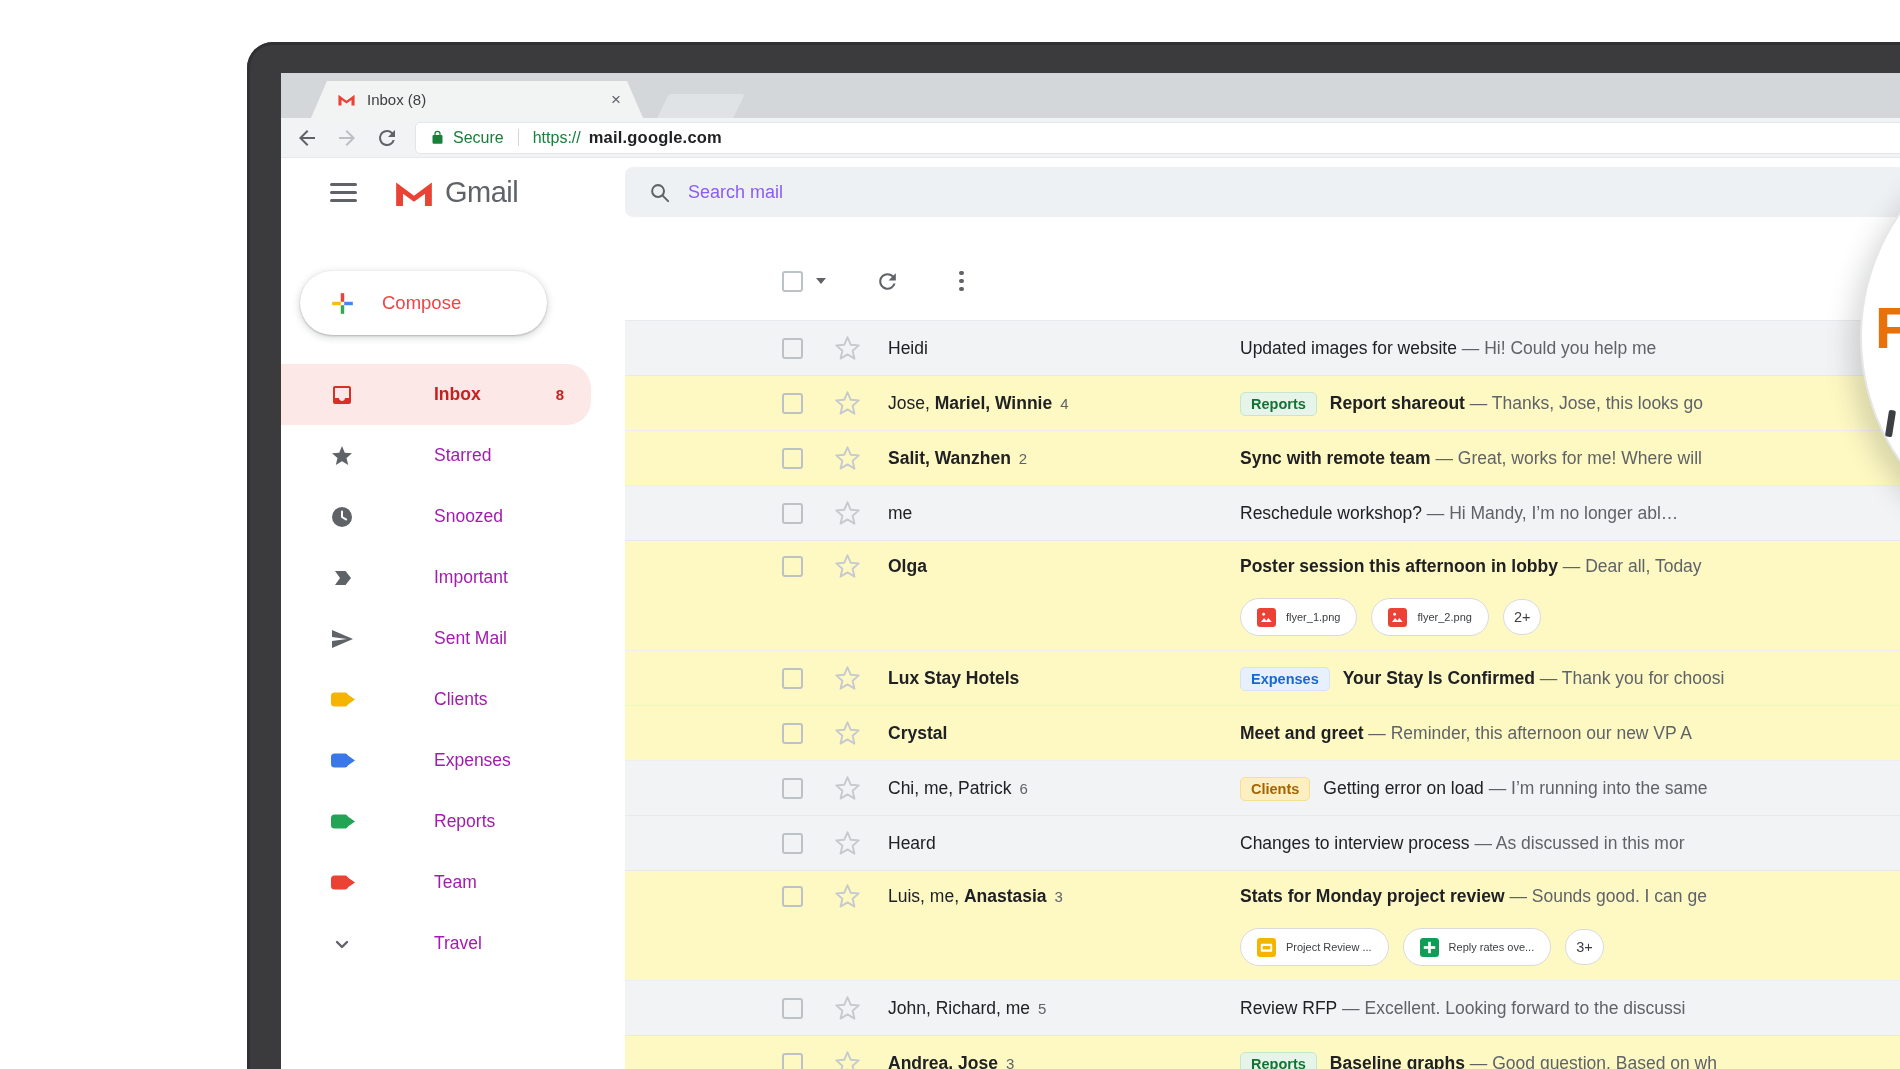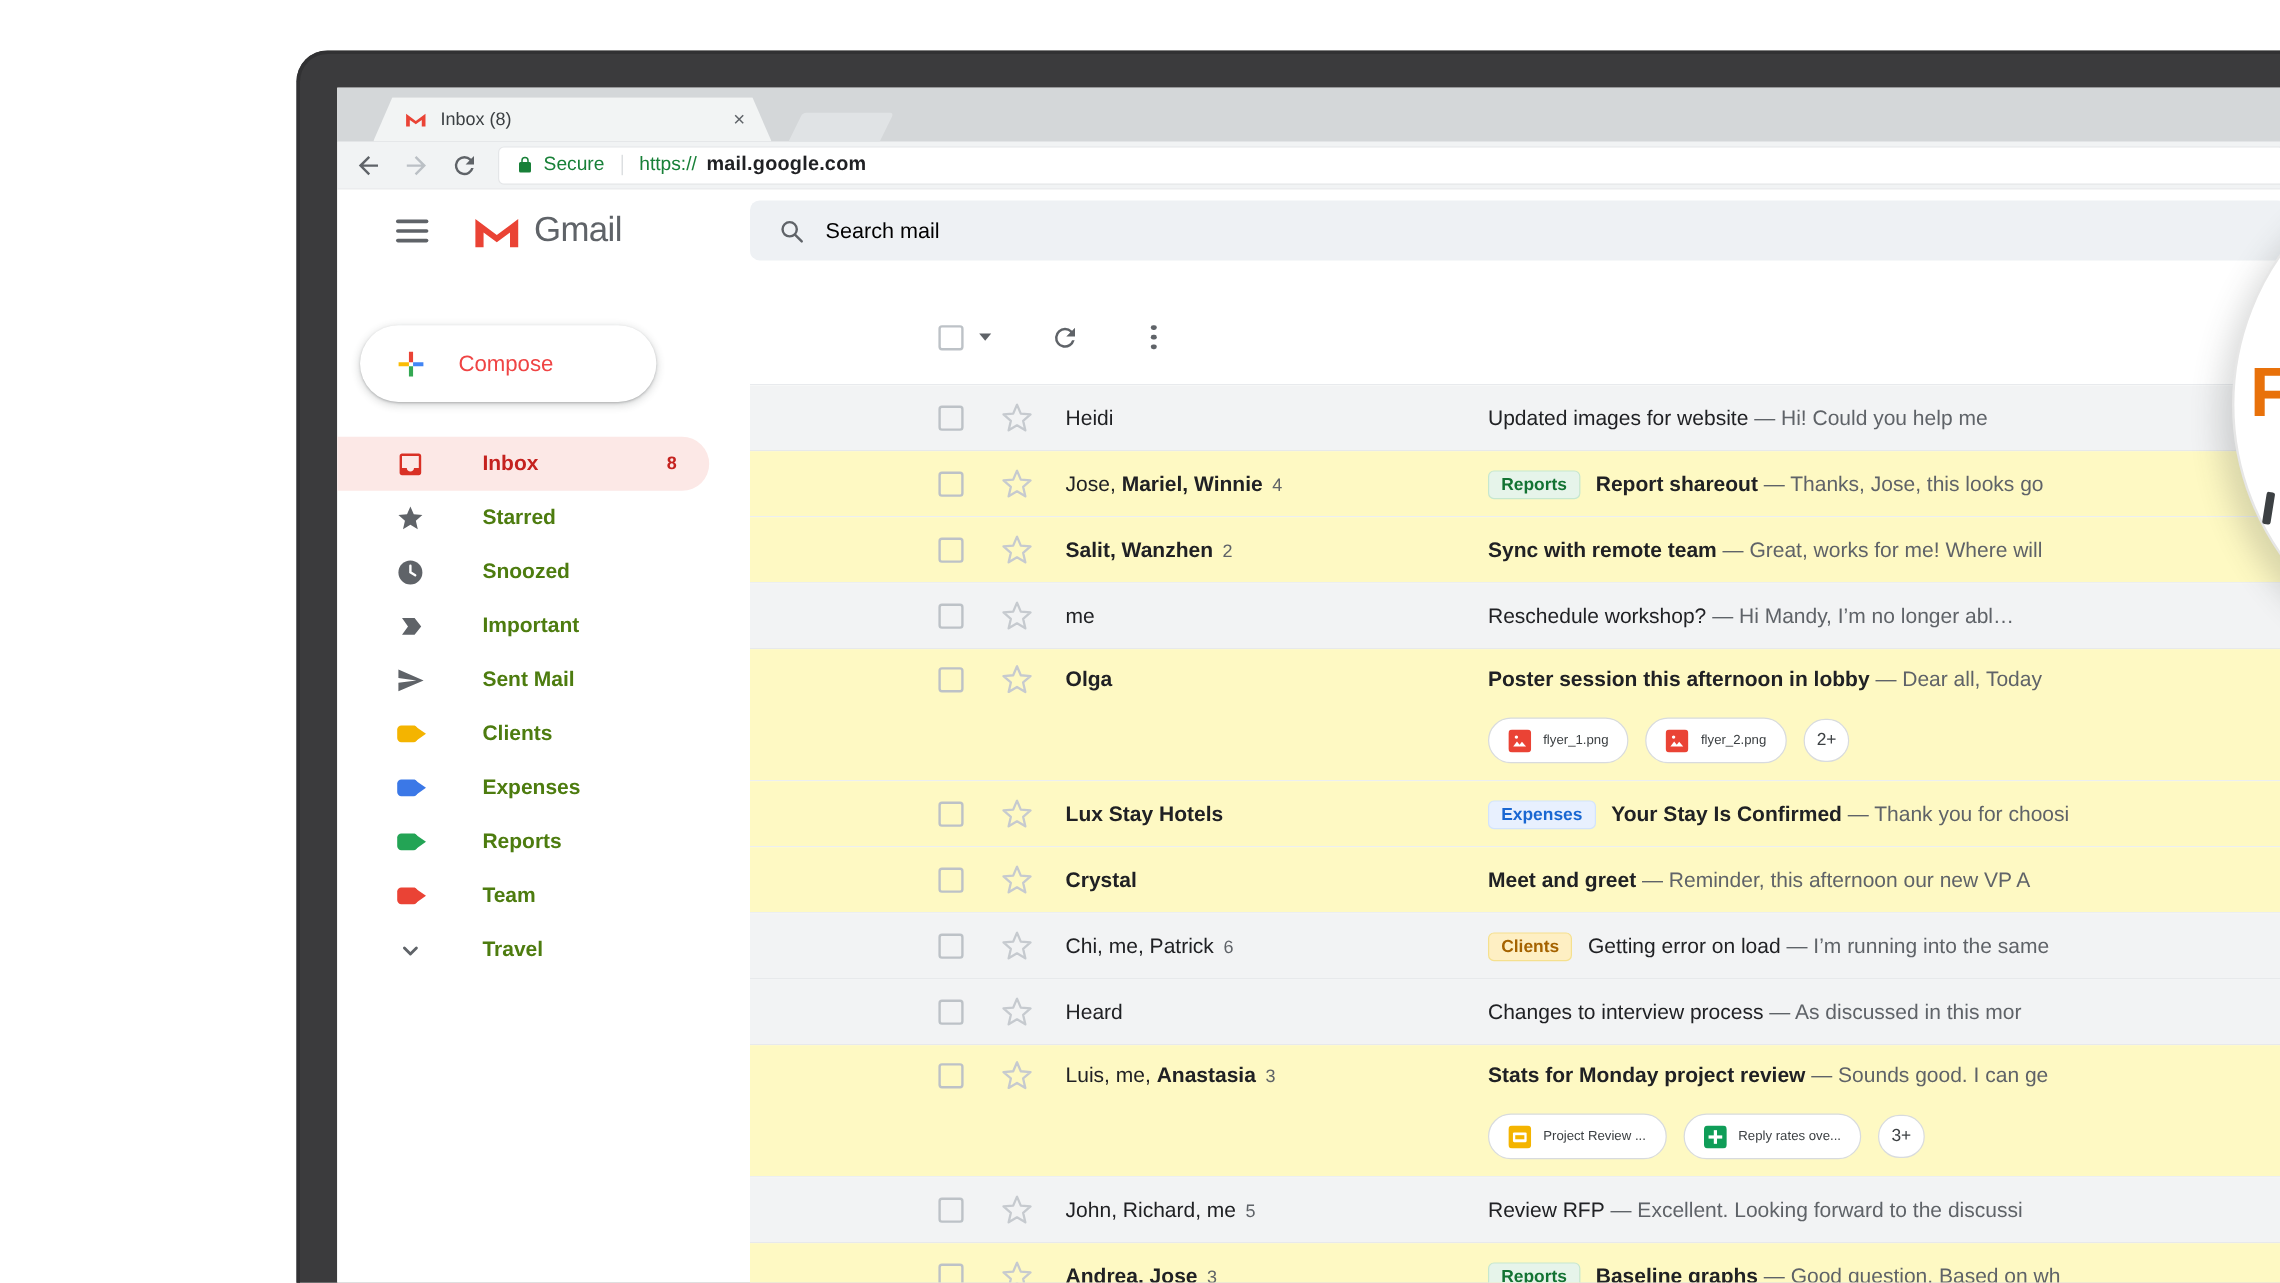--- a/index.html
+++ b/index.html
@@ -37,37 +37,37 @@
   
   .gheader{height:68px;background:#fff;position:relative;display:flex;align-items:center;flex:none;}
   .hamburger{margin-left:49px;display:flex;flex-direction:column;gap:5px;width:27px;}
   .hamburger i{height:3px;background:#5f6368;border-radius:1.5px;}
   .glogo{margin-left:36px;display:flex;align-items:center;gap:10px;}
   .glogo svg{width:42px;height:32px;}
   .glogo span{font-size:29px;color:#5f6368;letter-spacing:-.5px;}
   .searchbar{position:absolute;left:344px;right:-6px;top:9px;height:50px;background:#eef1f4;
              border-radius:8px;display:flex;align-items:center;padding-left:23px;gap:17px;}
   .searchbar svg{width:23px;height:23px;flex:none;}
-  .searchbar span{font-size:18px;color:#000000;}
+  .searchbar span{font-size:18px;color:#8b5cf6;}
 
   
   .mainarea{flex:1;display:flex;min-height:0;background:#fff;}
   .sidebar{width:344px;flex:none;padding-top:45px;box-sizing:border-box;}
   .compose{margin-left:19px;width:247px;height:64px;border-radius:32px;background:#fff;
            box-shadow:0 1px 2px rgba(60,64,67,.3),0 2px 6px 2px rgba(60,64,67,.15);
            display:flex;align-items:center;gap:24px;padding-left:27px;box-sizing:border-box;}
   .compose svg{width:31px;height:31px;flex:none;}
   .compose span{font-size:18.5px;font-weight:500;color:#ef4444;}
   .nav{margin-top:29px;}
-  .nav-item{width:310px;height:45px;display:flex;align-items:center;padding-left:49px;
-            box-sizing:border-box;border-radius:0 24px 24px 0;}
+  .nav-item{width:310px;height:61px;display:flex;align-items:center;padding-left:49px;
+            box-sizing:border-box;border-radius:0 24px 24px 0;gap:32px;}
   .nav-item .ic{width:27px;height:24px;flex:none;display:flex;align-items:center;}
   .nav-item .ic svg{width:24px;height:24px;}
   .nav-item .ic svg.tagic{width:27px;height:19px;}
-  .nav-item .lbl{margin-left:45px;font-size:17.5px;font-weight:700;color:#4d7c0f;white-space:nowrap;}
+  .nav-item .lbl{margin-left:45px;font-size:17.5px;font-weight:400;color:#a21caf;white-space:nowrap;}
   .nav-item .cnt{margin-left:auto;margin-right:27px;font-size:15px;font-weight:700;color:#5f6368;}
   .nav-item.active{background:#fce8e6;}
   .nav-item.active .lbl{color:#c5221f;font-weight:700;}
   .nav-item.active .cnt{color:#c5221f;}
 
   
   .listcol{flex:1;min-width:0;display:flex;flex-direction:column;}
   .toolbar{height:95px;flex:none;display:flex;align-items:center;padding:16px 0 0 157px;
            box-sizing:border-box;border-bottom:1px solid #e8eaed;}
   .cb{width:21px;height:21px;border:2px solid #bdc2c7;border-radius:3px;flex:none;box-sizing:border-box;}

